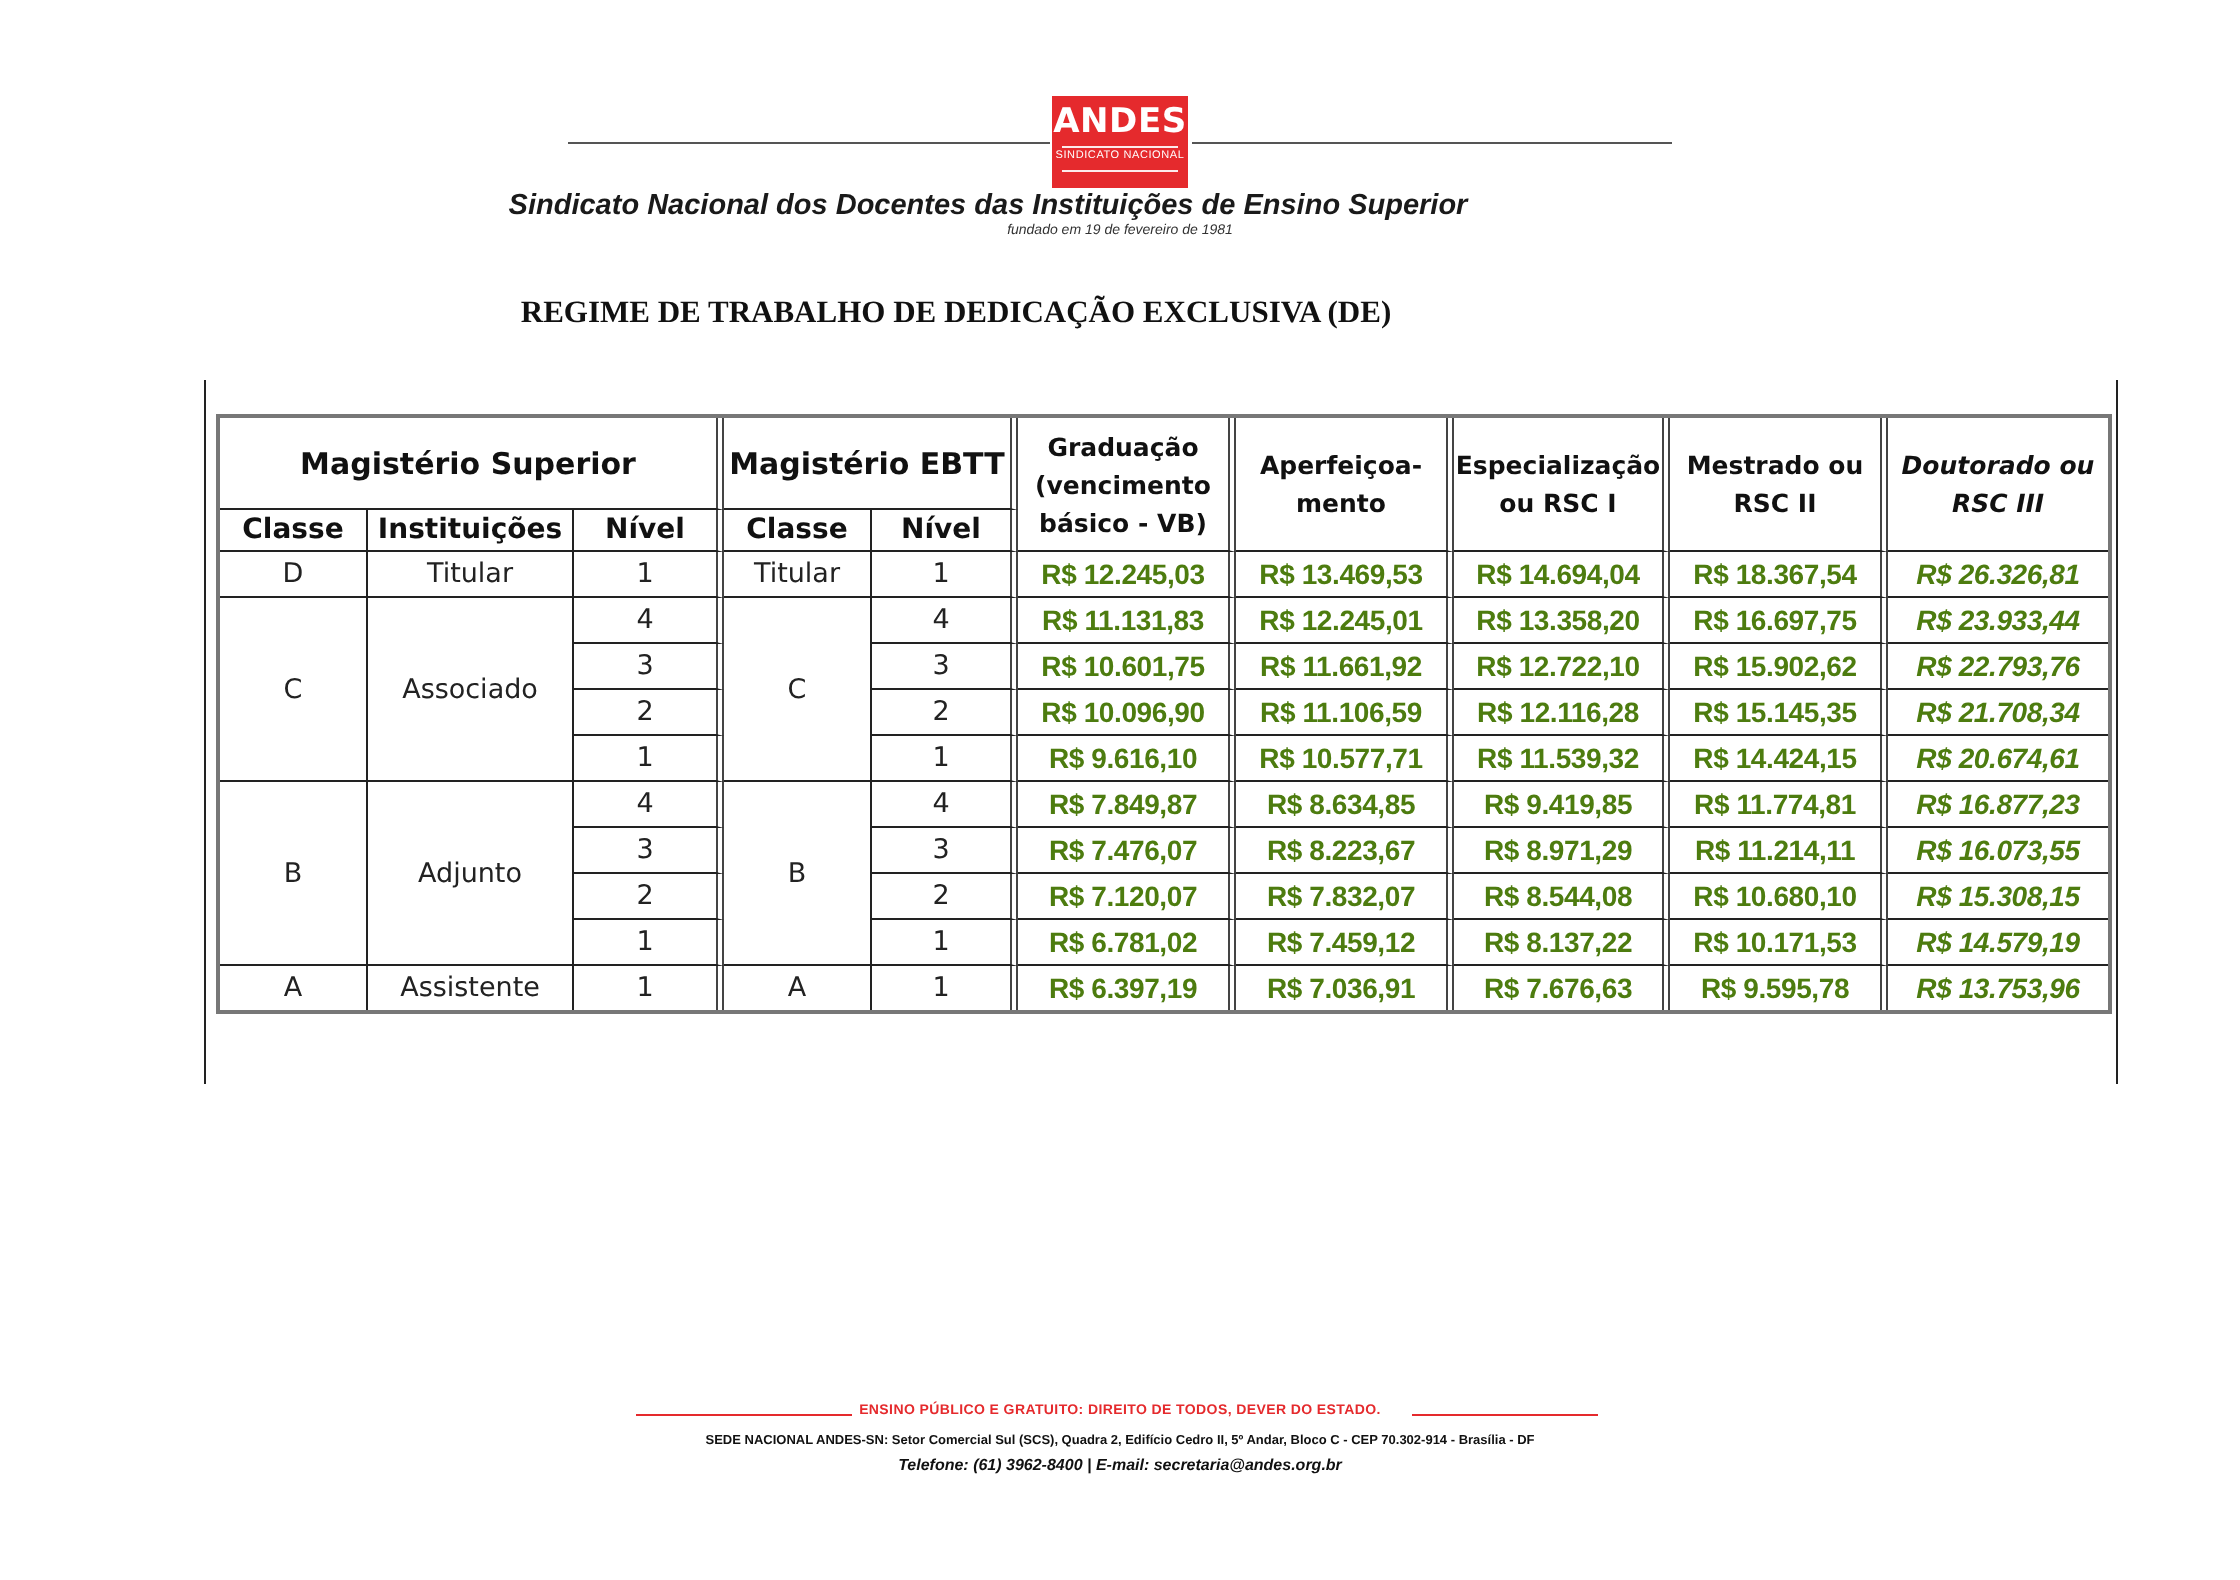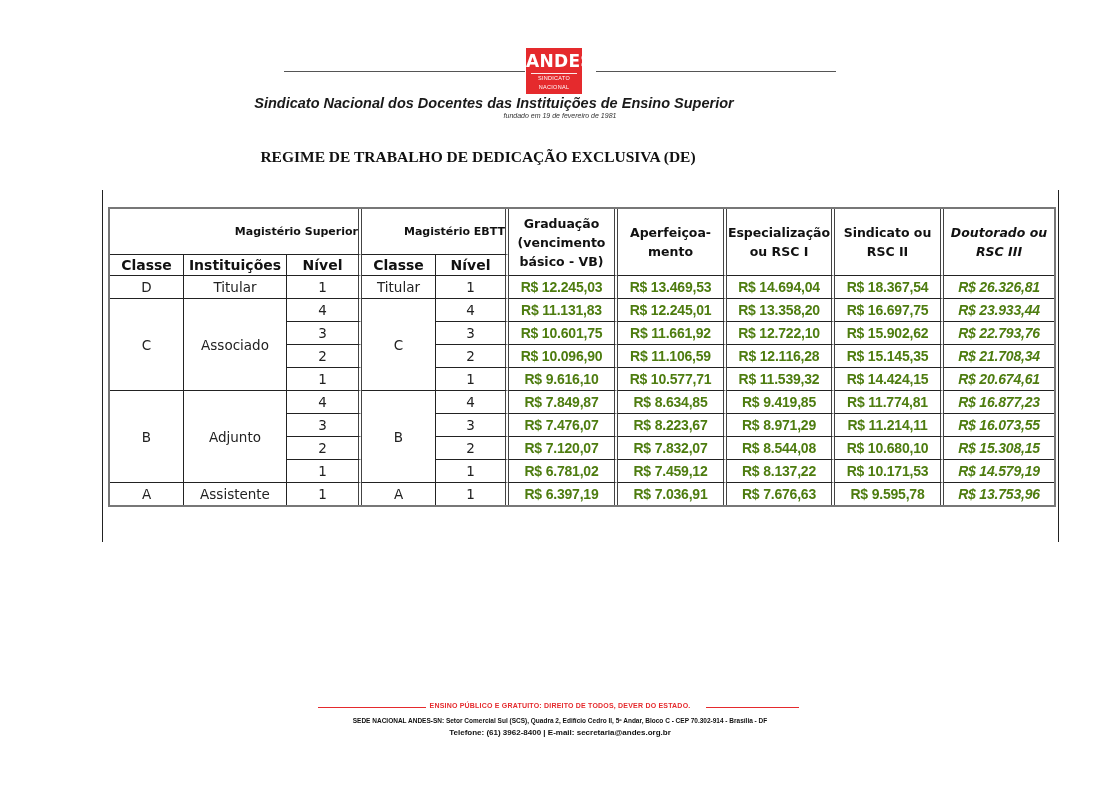--- a/index.html
+++ b/index.html
@@ -1,21 +1,21 @@
 <!DOCTYPE html>
 <html><head>
 <meta charset="utf-8">
 <style>
   html, body { margin:0; padding:0; background:#ffffff; }
   body { width:1120px; height:790px; position:relative; overflow:hidden; font-family:"Liberation Sans", sans-serif; color:#111; }
 
   .hdr-line { position:absolute; top:71px; height:1px; background:#555; }
   .hdr-line.left { left:284px; width:241px; }
   .hdr-line.right { left:596px; width:240px; }
-  .logo { position:absolute; left:526px; top:48px; width:56px; height:46px; background:#e52a2d; color:#fff; text-align:center; }
+  .logo { position:absolute; left:526px; top:48px; width:68px; height:46px; background:#e52a2d; color:#fff; text-align:center; }
   .logo .big { font-family:"DejaVu Sans", sans-serif; font-weight:bold; font-size:17px; line-height:22px; margin-top:2px; letter-spacing:0.3px; }
   .logo .rule { height:1px; background:#fff; margin:1px 5px 0 5px; opacity:0.9; }
   .logo .small { font-size:5.5px; letter-spacing:0.3px; line-height:9px; }
   .logo .rule2 { height:1px; background:#fff; margin:2px 5px 0 5px; opacity:0.9; }
 
   .org-name { position:absolute; left:0; width:988px; top:95px; text-align:center; font-style:italic; font-weight:bold; font-size:14.5px; color:#1a1a1a; }
   .founded { position:absolute; left:0; width:1120px; top:112px; text-align:center; font-style:italic; font-size:7px; color:#333; }
 
   .doc-title { position:absolute; left:0; width:956px; top:148px; text-align:center; font-family:"Liberation Serif", serif; font-weight:bold; font-size:15.5px; color:#111; }
 
@@ -23,30 +23,30 @@
   .frame-r { position:absolute; left:1058px; top:190px; width:1px; height:352px; background:#222; }
 
   table.sal { position:absolute; left:108px; top:207px; border-collapse:separate; border-spacing:0; border:2px solid #777; }
   table.sal td, table.sal th { font-family:"DejaVu Sans", sans-serif; text-align:center; padding:0; border-right:1.5px solid #222; border-bottom:1.5px solid #222; }
   table.sal th { font-weight:bold; font-size:12.5px; color:#111; }
   table.sal td { font-size:13.5px; color:#222; height:22px; }
   table.sal td.money { font-weight:bold; font-family:"Liberation Sans", sans-serif; font-size:14px; color:#4d7c0f; letter-spacing:-0.2px; }
   table.sal .grp-sep { border-right:4px double #444; }
   table.sal .lastcol { border-right:none;font-style:italic; }
   table.sal tr:last-child td { border-bottom:none; }
-  table.sal th.top { height:45px; font-size:11px;text-align:right; }
+  table.sal th.top { height:45px; font-size:15px; }
   table.sal th.sub { height:20px; font-size:14px; }
   table.sal th.tall { font-size:12.5px; line-height:19px; }
 
   .footer-line { position:absolute; top:707px; height:1px; background:#e52a2d; }
   .footer-line.l { left:318px; width:108px; }
   .footer-line.r { left:706px; width:93px; }
   .slogan { position:absolute; left:0; width:1120px; top:702px; text-align:center; font-weight:bold; font-size:7px; color:#e52a2d; letter-spacing:0.2px; }
   .address { position:absolute; left:0; width:1120px; top:717px; text-align:center; font-weight:bold; font-size:6.5px; color:#111; }
-  .contact { position:absolute; left:0; width:1120px; top:728px; text-align:center; font-weight:bold; font-size:8px; color:#111; }
+  .contact { position:absolute; left:0; width:1120px; top:728px; text-align:center; font-weight:bold; font-size:8px; color:#111;font-style:italic; }
 </style>
 </head>
 <body>
 
 <div class="hdr-line left"></div>
 <div class="hdr-line right"></div>
 <div class="logo">
   <div class="big">ANDES</div>
   <div class="rule"></div>
   <div class="small">SINDICATO NACIONAL</div>
@@ -73,21 +73,21 @@
       <col style="width:109px">
       <col style="width:110px">
   </colgroup>
   <thead>
     <tr>
       <th class="top grp-sep" colspan="3">Magistério Superior</th>
       <th class="top grp-sep" colspan="2">Magistério EBTT</th>
       <th class="tall grp-sep" rowspan="2">Graduação (vencimento básico - VB)</th>
       <th class="tall grp-sep" rowspan="2">Aperfeiçoa- mento</th>
       <th class="tall grp-sep" rowspan="2">Especialização ou RSC I</th>
-      <th class="tall grp-sep" rowspan="2">Sindicato ou RSC II</th>
+      <th class="tall grp-sep" rowspan="2">Mestrado ou RSC II</th>
       <th class="tall lastcol" rowspan="2">Doutorado ou RSC III</th>
     </tr>
     <tr>
       <th class="sub">Classe</th>
       <th class="sub">Instituições</th>
       <th class="sub grp-sep">Nível</th>
       <th class="sub">Classe</th>
       <th class="sub grp-sep">Nível</th>
     </tr>
   </thead>

